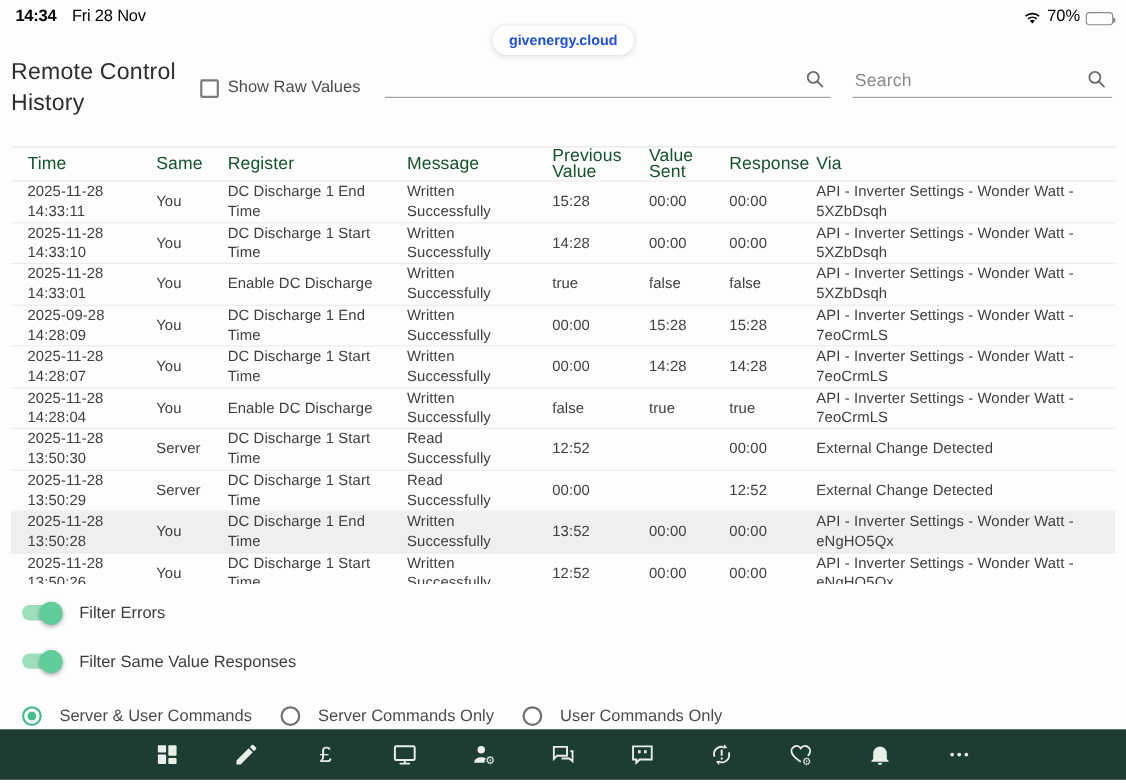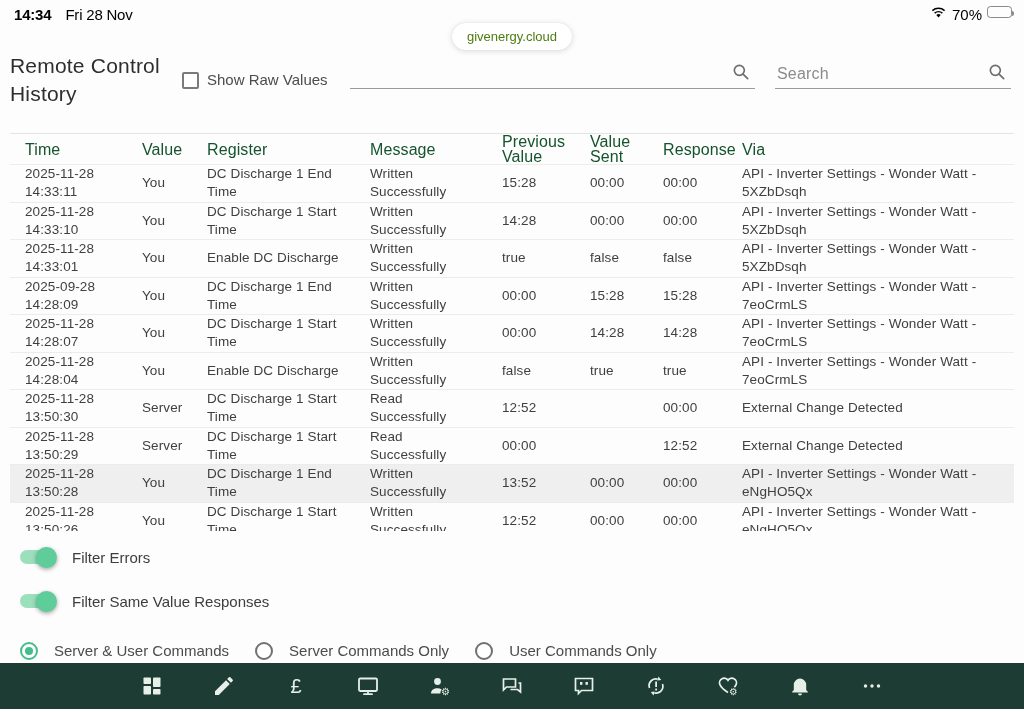--- a/index.html
+++ b/index.html
@@ -5,26 +5,26 @@
   * { margin:0; padding:0; box-sizing:border-box; }
   html,body { width:1024px; height:712px; background:#fff; overflow:hidden;
     font-family:"Liberation Sans", sans-serif; -webkit-font-smoothing:antialiased; }
   .screen { position:relative; width:1024px; height:712px; background:#fdfdfd; overflow:hidden; }
 
   
   .statusbar { position:absolute; top:0; left:0; right:0; height:28px;padding-left:28px; }
   .sb-left { position:absolute; left:14px; top:6px; font-size:15px; color:#000; letter-spacing:-0.2px; }
   .sb-time { font-weight:700; margin-right:14px; }
   .sb-date { font-weight:400; }
-  .sb-right { position:absolute; right:12px; top:6px; display:flex; align-items:flex-start; gap:5px; font-size:15px; color:#000; }
+  .sb-right { position:absolute; right:12px; top:6px; display:flex; align-items:flex-end; gap:5px; font-size:15px; color:#000; }
   .battery-icon { position:relative; width:25px; height:12px; border:1px solid rgba(0,0,0,.45); border-radius:3.5px; padding:1px; }
   .battery-fill { height:100%; background:#000; border-radius:1.5px; }
   .battery-nub { position:absolute; right:-3px; top:3.5px; width:2px; height:5px; background:rgba(0,0,0,.45); border-radius:0 2px 2px 0; }
   .site-pill { position:absolute; left:50%; top:23px; transform:translateX(-50%);
-    background:#fff; border-radius:15px; padding:6px 15px; font-size:13px; font-weight:400; color:#4d7c0f;
+    background:#fff; border-radius:15px; padding:6px 15px; font-size:13px; font-weight:700; color:#1d4ed8;
     box-shadow:0 1px 6px rgba(0,0,0,.14), 0 0 1px rgba(0,0,0,.12); }
 
   
   .page-title { position:absolute; left:10px; top:52px; width:210px; font-size:21px; line-height:28px;
     color:#2e2e2e; font-weight:500; letter-spacing:.2px; }
   .cb-group { position:absolute; left:182px; top:62px; display:flex; align-items:flex-end; }
   .cb-box { width:17px; height:17px; border:2px solid #7b7b7b; border-radius:2px; background:#fff; margin-top:10px; }
   .cb-label { margin-left:8px; width:126px; font-size:15px; line-height:18px; color:#4c4c4c; }
   .search-line { position:absolute; top:58px; height:31px; border-bottom:1px solid #9a9a9a; }
   .search-1 { left:350px; width:405px; }
@@ -109,21 +109,21 @@
     <span class="search-ph">Search</span>
     <svg class="mag" viewBox="0 0 24 24">
       <circle cx="10" cy="10" r="6" fill="none" stroke="#6e6e6e" stroke-width="2"></circle>
       <line x1="14.5" y1="14.5" x2="20" y2="20" stroke="#6e6e6e" stroke-width="2" stroke-linecap="round"></line>
     </svg>
   </div>
 
   <div class="table-wrap">
     <div class="t-row t-head">
       <div class="t-cell">Time</div>
-      <div class="t-cell">Value</div>
+      <div class="t-cell">Same</div>
       <div class="t-cell">Register</div>
       <div class="t-cell msg">Message</div>
       <div class="t-cell">Previous Value</div>
       <div class="t-cell">Value Sent</div>
       <div class="t-cell">Response</div>
       <div class="t-cell">Via</div>
     </div>
     <div class="t-body" id="table-body">
     <div class="t-row">
       <div class="t-cell">2025-11-28 14:33:11</div>

